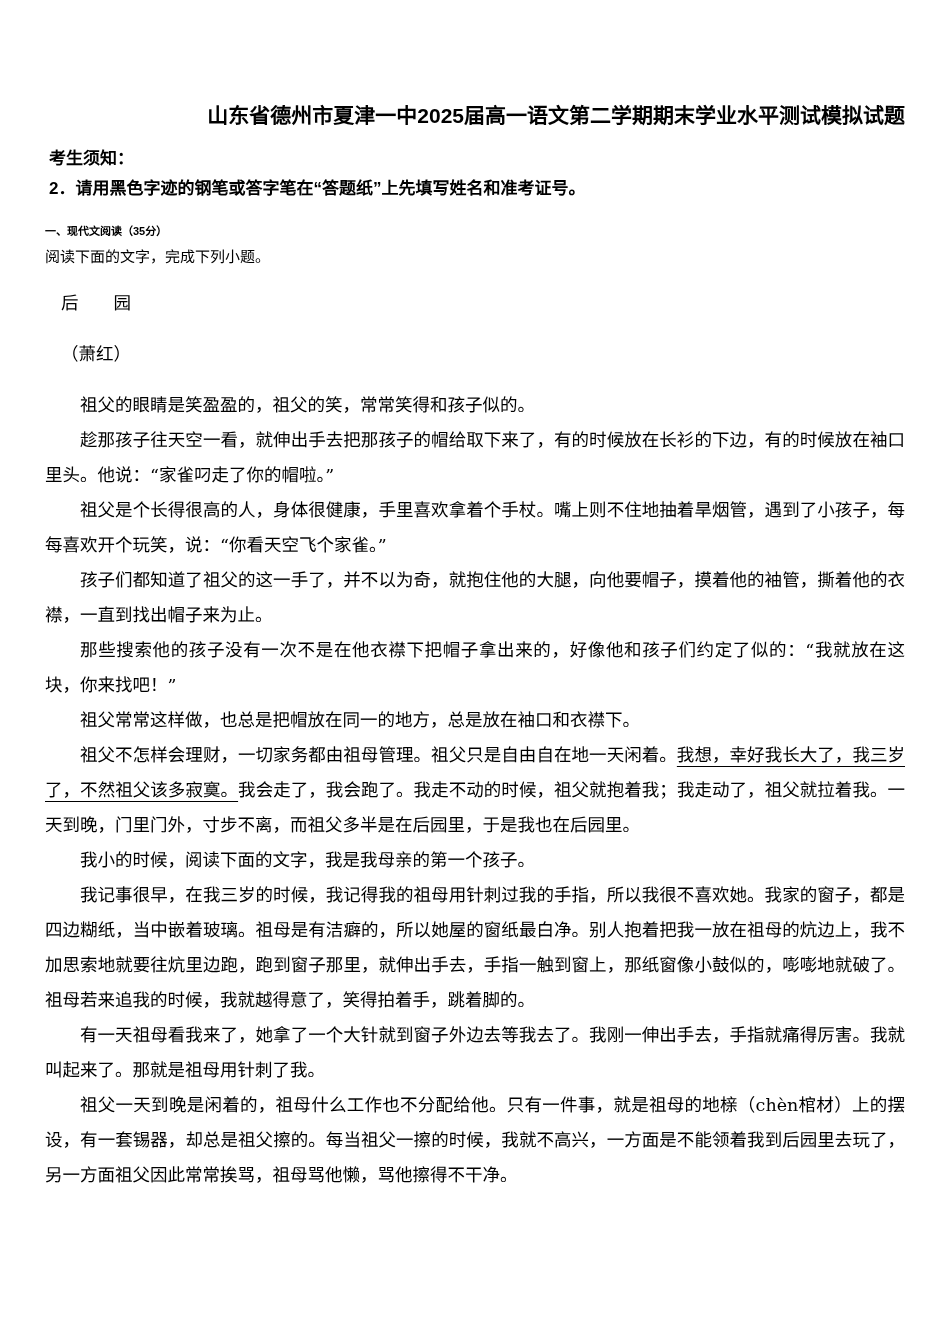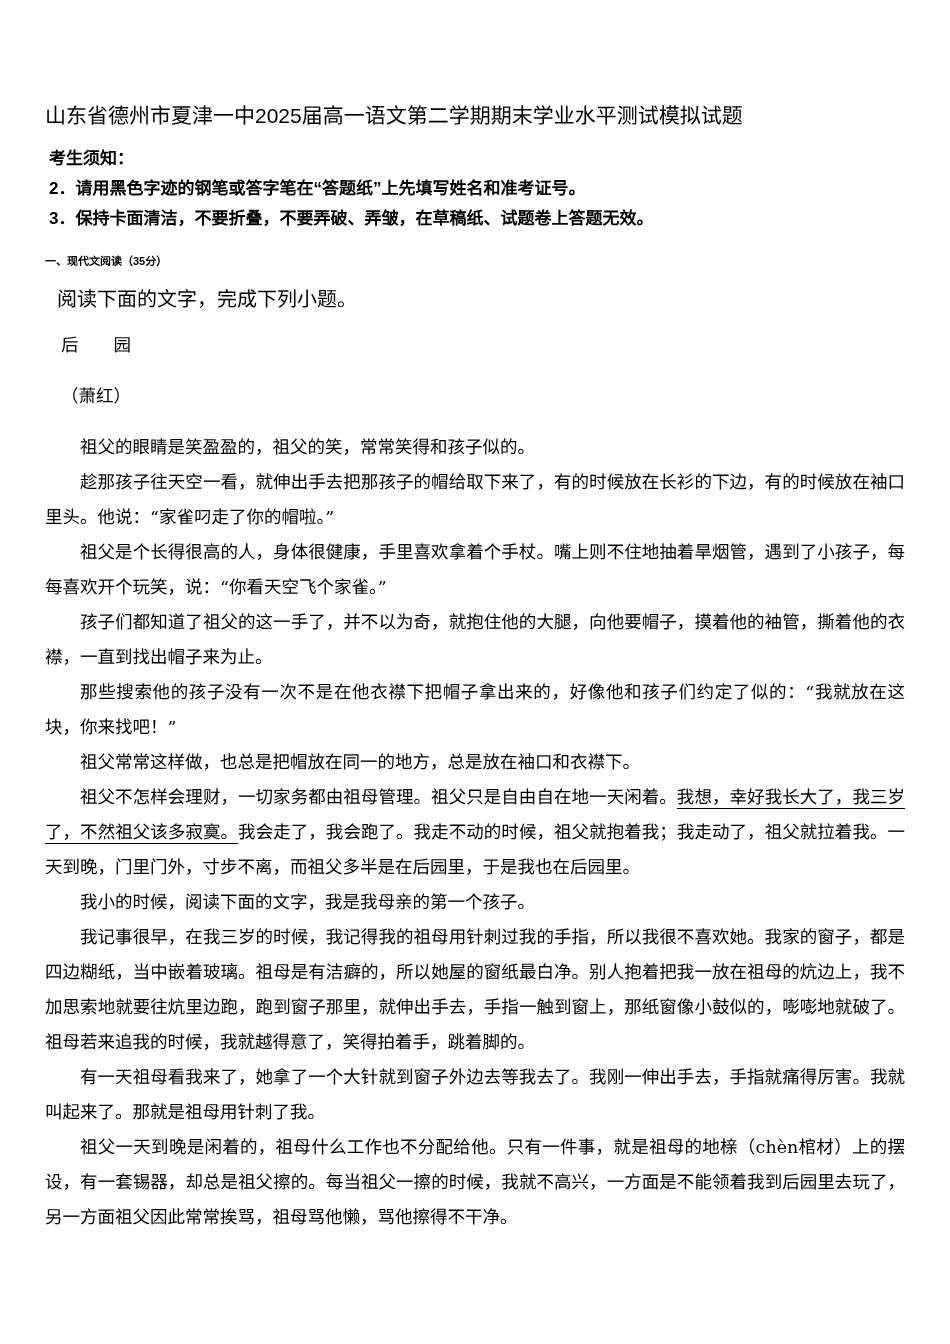--- a/index.html
+++ b/index.html
@@ -14,24 +14,24 @@
     height: 1344px;
     margin: 0 auto;
     background: #ffffff;
     box-sizing: border-box;
     padding: 100px 45px 0 45px;
     overflow: hidden;
   }
   
   .doc-title {
     font-family: "Liberation Sans", "DejaVu Sans", sans-serif;
-    font-weight: normal;
+    font-weight: bold;
     font-size: 21px;
     line-height: 32px;
-    text-align: left;
+    text-align: right;
     margin: 0 0 14px 0;
   }
   
   .notice {
     font-family: "Liberation Sans", "DejaVu Sans", sans-serif;
     font-weight: bold;
     font-size: 17px;
   }
   .notice p {
     margin: 4px;
@@ -41,23 +41,23 @@
   
   .section-heading {
     font-family: "Liberation Sans", "DejaVu Sans", sans-serif;
     font-weight: bold;
     font-size: 11px;
     line-height: 26px;
     margin: 16px 0 0 0;
   }
   .section-instruction {
     font-family: "Liberation Serif", "DejaVu Serif", serif;
-    font-size: 20px;
+    font-size: 15px;
     line-height: 26px;
-    margin: 12px;
+    margin: 0;
   }
   
   .passage {
     font-family: "DejaVu Serif", "Liberation Serif", serif;
     font-size: 17.5px;
     line-height: 35px;
     margin-top: 8px;
   }
   .passage-title,
   .passage-author {
@@ -77,21 +77,20 @@
 </head>
 <body>
 
 <div class="page">
 
   <h1 class="doc-title">山东省德州市夏津一中2025届高一语文第二学期期末学业水平测试模拟试题</h1>
 
   <div class="notice">
     <p>考生须知：</p>
     <p>2．请用黑色字迹的钢笔或答字笔在“答题纸”上先填写姓名和准考证号。</p>
-    <p>3．保持卡面清洁，不要折叠，不要弄破、弄皱，在草稿纸、试题卷上答题无效。</p>
   </div>
 
   <h2 class="section-heading">一、现代文阅读（35分）</h2>
 
   <p class="section-instruction">阅读下面的文字，完成下列小题。</p>
 
   <div class="passage">
 
     <p class="passage-title">后　　园</p>
 

